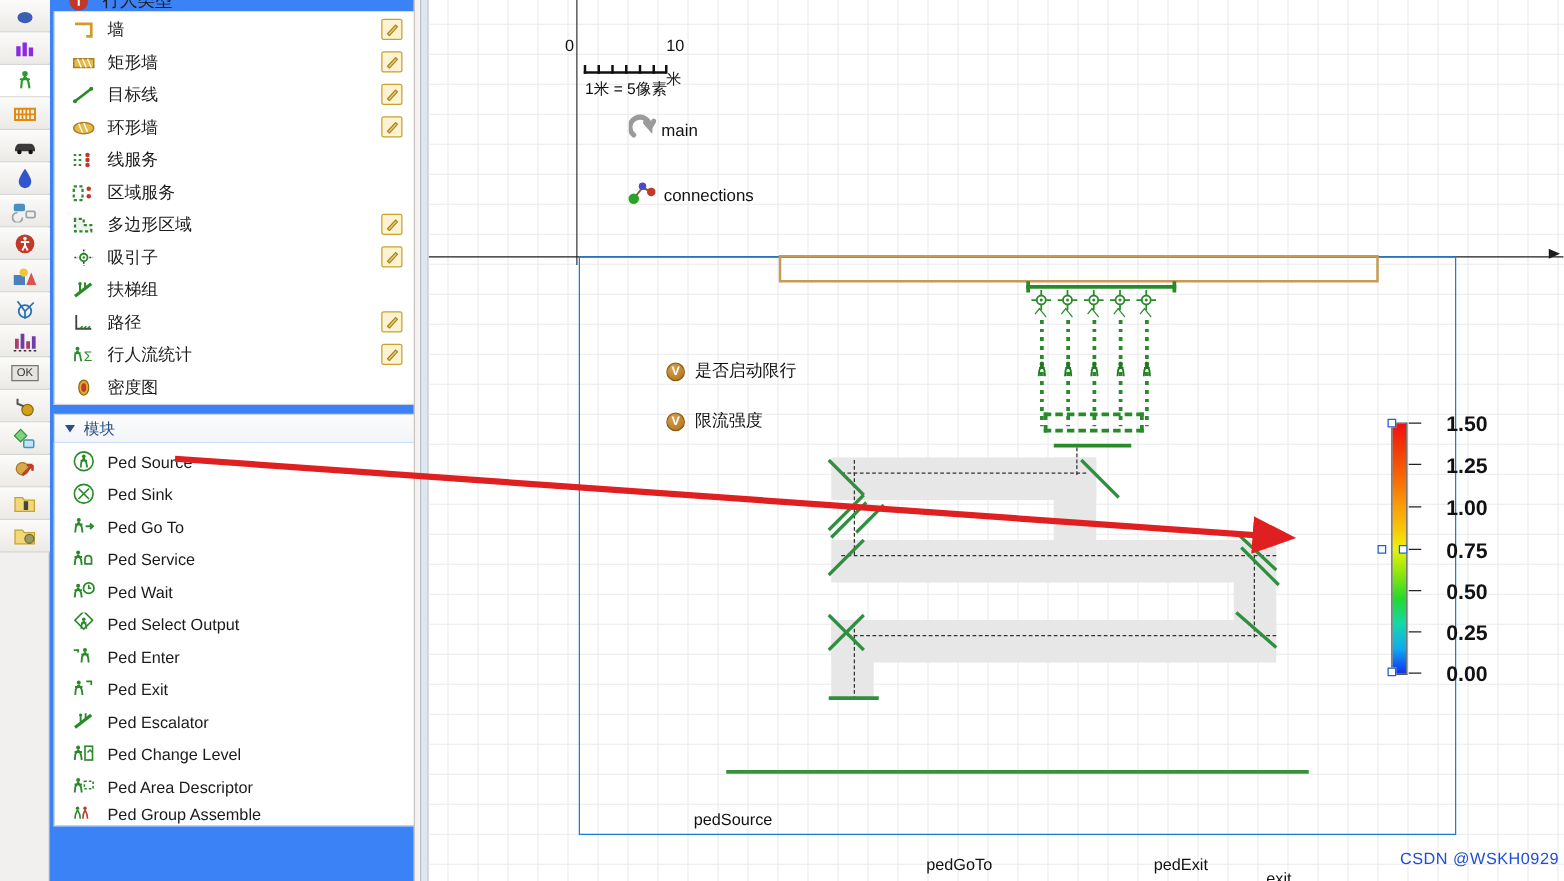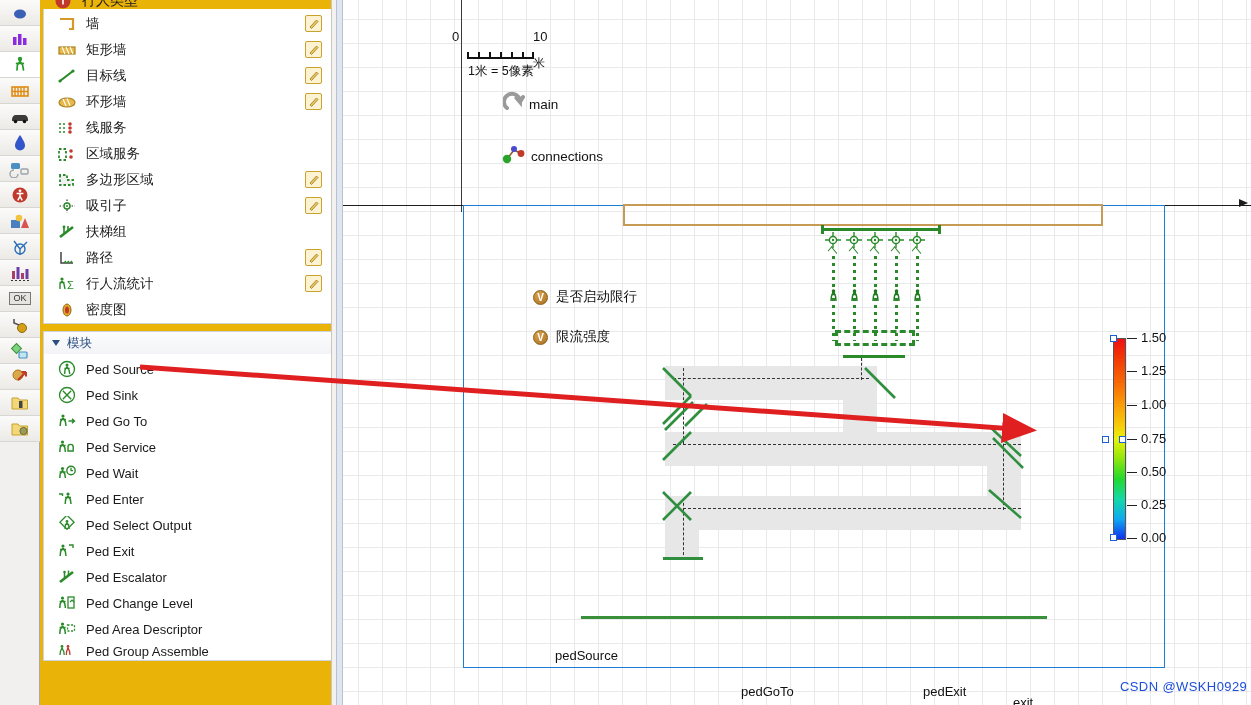--- a/index.html
+++ b/index.html
@@ -23,21 +23,21 @@
     border-bottom: 1px solid #d8d6d2;
     background: linear-gradient(to bottom,#fbfbfa,#eceae6);
     display: flex; align-items: center; justify-content: center;
   }
   .tb-btn.sel { background: #ffffff; }
   .tb-btn .gly { font-size: 15px; line-height: 1; }
 
   
   #palette {
     position: absolute; left: 40px; top: 0; width: 296px; height: 705px;
-    background: #eab308;
+    background: #3b82f6;
     overflow: hidden;
   }
   #palette-scrollarea { position: absolute; left:0; top:0; width: 296px; height: 705px; }
   .group-bar {
     margin: 3px 3px 0 3px;
     height: 23px;
     background: linear-gradient(to bottom,#fcfcfc,#f2f4f7);
     border: 1px solid #ccd3dd;
     border-bottom: none;
     display: flex; align-items: center;
@@ -186,21 +186,21 @@
   #legend { left: 762px; top: 332px; width: 70px; height: 210px; }
   .legend-bar {
     position: absolute; left: 8px; top: 6px; width: 13px; height: 202px;
     background: linear-gradient(to bottom,
       #f01010 0%, #f33a06 10%, #f76a06 22%, #fb9d08 33%,
       #f6d008 44%, #e9f20a 50%, #8ee60c 60%, #22d92e 70%,
       #14d9a8 80%, #10a9f0 90%, #1030f0 100%);
     border: 1px solid #555;
   }
   .lg-tick { position: absolute; left: 22px; width: 10px; height: 0; border-top: 1.6px solid #222; }
-  .lg-lbl  { position: absolute; left: 36px; font-size: 13px; color: #111; }
+  .lg-lbl  { position: absolute; left: 52px; font-size: 17px; color: #111; font-weight: bold; }
   .lg-handle {
     position: absolute; width: 7px; height: 7px;
     background: #fff; border: 1.6px solid #1a5fd4;
   }
 
   
   .blbl { font-size: 13px; color: #111; }
   .lbl-pedSource { left: 212px; top: 648px; }
   .lbl-pedGoTo { left: 398px; top: 684px; }
   .lbl-pedExit { left: 580px; top: 684px; text-align: right; }
@@ -567,37 +567,37 @@
           <circle cx="14" cy="6.5" r="4.2" fill="none" stroke="#2a8a2a" stroke-width="1.4"></circle>
           <path d="M14 3.8 v2.8 h2" stroke="#2a8a2a" stroke-width="1.3" fill="none"></path>
               </svg>
             </span>
         <span class="lbl">Ped Wait</span>
       </div>
 
       <div class="pal-row">
         <span class="ic">
               <svg width="20" height="18">
+          <rect x="3" y="2" width="10" height="10" transform="rotate(45 10 9)" fill="none" stroke="#2a8a2a" stroke-width="1.3"></rect>
+          <circle cx="10" cy="5.4" r="1.4" fill="#2a8a2a"></circle>
+          <path d="M10 6.8 L8.3 9.8 L8 13 M10 6.8 L11.7 9.8 L12.2 13 M7.8 8.4 L12.2 8.4" stroke="#2a8a2a" stroke-width="1.3" fill="none"></path>
+              </svg>
+            </span>
+        <span class="lbl">Ped Select Output</span>
+      </div>
+
+      <div class="pal-row">
+        <span class="ic">
+              <svg width="20" height="18">
           <path d="M2 4 h3.5 v2" stroke="#2a8a2a" stroke-width="1.4" fill="none"></path>
           <circle cx="11" cy="4" r="1.6" fill="#2a8a2a"></circle>
           <path d="M11 5.8 L8.6 9.6 L8.2 14 M11 5.8 L13.4 9.6 L14 14 M8 7.6 L14 7.6" stroke="#2a8a2a" stroke-width="1.5" fill="none"></path>
               </svg>
             </span>
         <span class="lbl">Ped Enter</span>
-      </div>
-
-      <div class="pal-row">
-        <span class="ic">
-              <svg width="20" height="18">
-          <rect x="3" y="2" width="10" height="10" transform="rotate(45 10 9)" fill="none" stroke="#2a8a2a" stroke-width="1.3"></rect>
-          <circle cx="10" cy="5.4" r="1.4" fill="#2a8a2a"></circle>
-          <path d="M10 6.8 L8.3 9.8 L8 13 M10 6.8 L11.7 9.8 L12.2 13 M7.8 8.4 L12.2 8.4" stroke="#2a8a2a" stroke-width="1.3" fill="none"></path>
-              </svg>
-            </span>
-        <span class="lbl">Ped Select Output</span>
       </div>
 
       <div class="pal-row">
         <span class="ic">
               <svg width="20" height="18">
           <circle cx="6" cy="4" r="1.6" fill="#2a8a2a"></circle>
           <path d="M6 5.8 L3.6 9.6 L3.2 14 M6 5.8 L8.4 9.6 L9 14 M3 7.6 L9 7.6" stroke="#2a8a2a" stroke-width="1.5" fill="none"></path>
           <path d="M12 3 h4 v3" stroke="#2a8a2a" stroke-width="1.4" fill="none"></path>
               </svg>
             </span>

